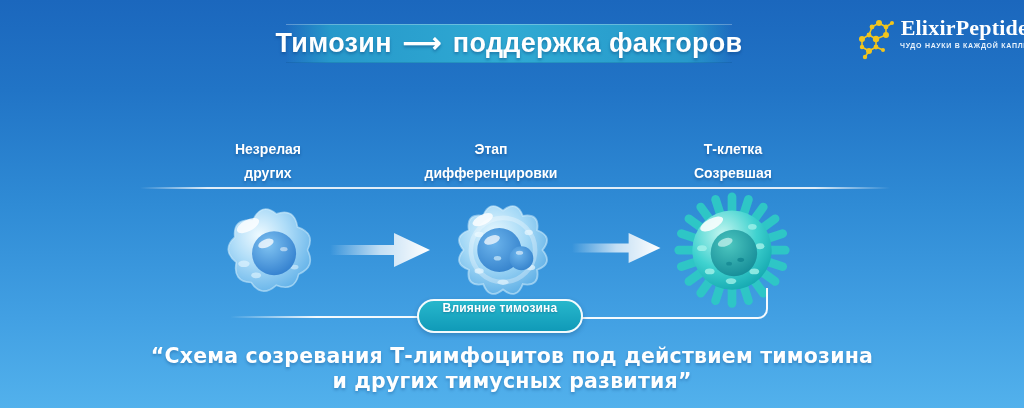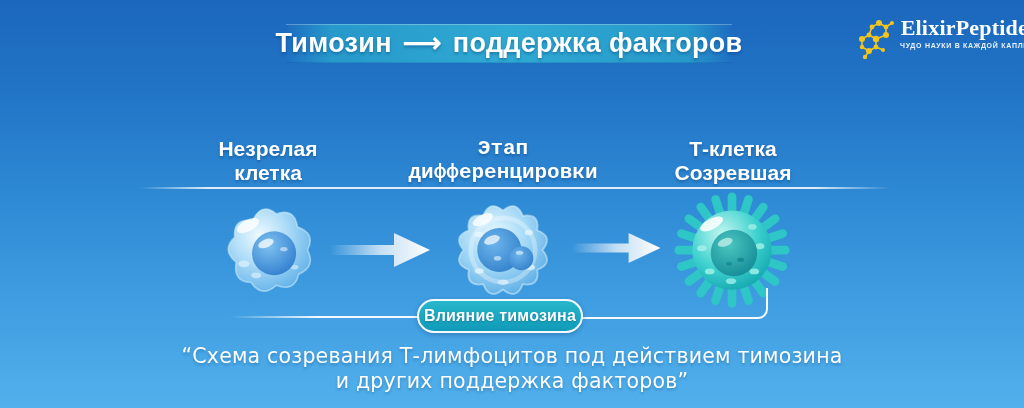--- a/index.html
+++ b/index.html
@@ -28,25 +28,25 @@
   .logo-text{display:flex;flex-direction:column;align-items:center;}
   .logo-name{
     font-family:"Liberation Serif",serif;font-weight:bold;color:#fff;
     font-size:22px;line-height:24px;letter-spacing:.2px;
   }
   .logo-tagline{
     font-size:7px;font-weight:bold;color:#eaf3fc;letter-spacing:.72px;margin-top:2px;white-space:nowrap;
   }
   
   .stage-label{
-    position:absolute;top:137px;color:#fff;font-weight:bold;font-size:21px;
+    position:absolute;top:137px;color:#fff;font-weight:bold;font-size:14px;
     line-height:24px;text-align:center;text-shadow:0 2px 3px rgba(8,52,110,.4);
   }
   .stage-label.s1{left:158px;width:220px;}
-  .stage-label.s2{left:390px;width:226px;font-family:Liberation Mono, monospace;}
+  .stage-label.s2{left:378px;width:226px;}
   .stage-label.s3{left:622px;width:222px;}
   
   .labels-underline{
     position:absolute;left:140px;top:187px;width:750px;height:2px;border-radius:1px;
     background:linear-gradient(90deg,rgba(255,255,255,0) 0%,rgba(255,255,255,.85) 9%,rgba(255,255,255,.85) 90%,rgba(255,255,255,0) 100%);
   }
   
   .cell-svg{position:absolute;overflow:visible;}
   .cell1{left:205px;top:197px;width:130px;height:106px;}
   .cell2{left:440px;top:194px;width:126px;height:112px;}
@@ -61,31 +61,31 @@
   }
   .connector-right{
     position:absolute;left:578px;top:288px;width:188px;height:29px;
     border-bottom:2px solid rgba(255,255,255,.95);
     border-right:2px solid rgba(255,255,255,.95);
     border-bottom-right-radius:10px;
   }
   .badge{
     position:absolute;left:417px;top:299px;width:166px;height:34px;z-index:5;
     box-sizing:border-box;
-    display:flex;align-items:center;justify-content:center;
+    display:flex;align-items:flex-start;justify-content:center;
     background:linear-gradient(180deg,#27b7cc 0%,#109ab8 100%);
     border:2px solid #f3fbfd;border-radius:18px;
     box-shadow:0 2px 5px rgba(0,50,95,.28);
-    color:#fff;font-size:16px;font-weight:bold;letter-spacing:.2px;
+    color:#fff;font-size:12px;font-weight:bold;letter-spacing:.2px;
     text-shadow:0 1px 2px rgba(0,60,100,.35);white-space:nowrap;
   }
   
   .caption{
     position:absolute;left:0;top:344px;width:1024px;text-align:center;
-    color:#fff;font-family:"DejaVu Sans",sans-serif;font-weight:normal;
+    color:#fff;font-family:"DejaVu Sans",sans-serif;font-weight:bold;
     font-size:20.5px;line-height:25px;letter-spacing:.2px;
     text-shadow:0 2px 3px rgba(8,52,110,.3);
   }
 </style>
 </head>
 <body>
 
 <div class="scene">
 
   <div class="banner">
@@ -122,21 +122,21 @@
       </g>
     </svg>
     <div class="logo-text">
       <div class="logo-name">ElixirPeptide</div>
       <div class="logo-tagline">ЧУДО НАУКИ В КАЖДОЙ КАПЛЕ</div>
     </div>
   </div>
 
   <div class="stage-label s1">
     <div>Незрелая</div>
-    <div>клетка</div>
+    <div>других</div>
   </div>
   <div class="stage-label s2">
     <div>Этап</div>
     <div>дифференцировки</div>
   </div>
   <div class="stage-label s3">
     <div>Т-клетка</div>
     <div>Созревшая</div>
   </div>
 
@@ -262,16 +262,16 @@
   </svg>
 
   <div class="connector-left"></div>
   <div class="connector-right"></div>
   <div class="badge">
     <span>Влияние тимозина</span>
   </div>
 
   <div class="caption">
     <div>“Схема созревания Т-лимфоцитов под действием тимозина</div>
-    <div>и других поддержка факторов”</div>
+    <div>и других тимусных развития”</div>
   </div>
 
 </div>
 
 </body></html>

